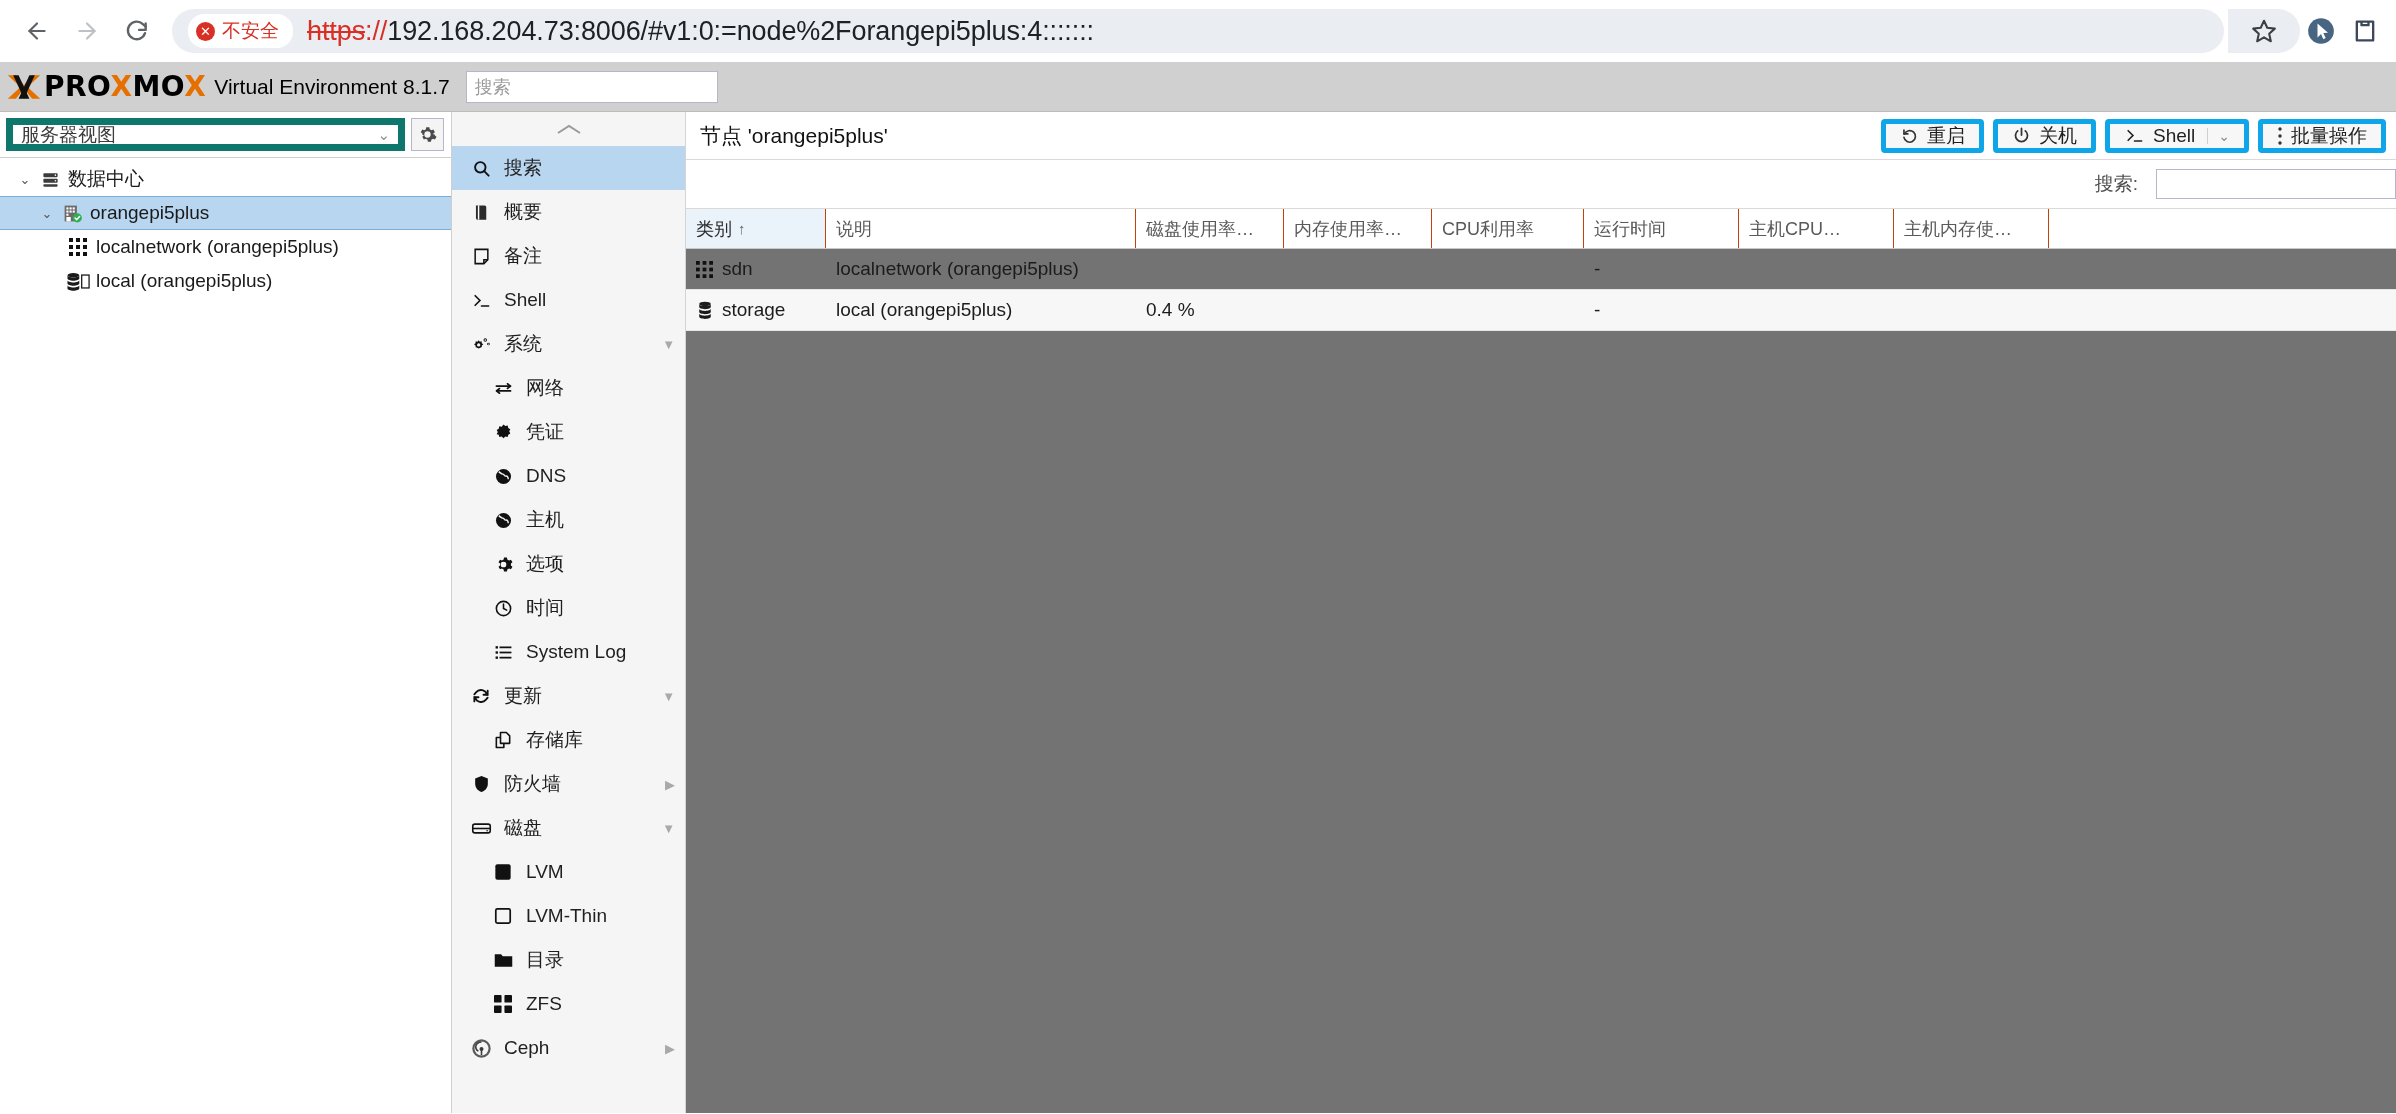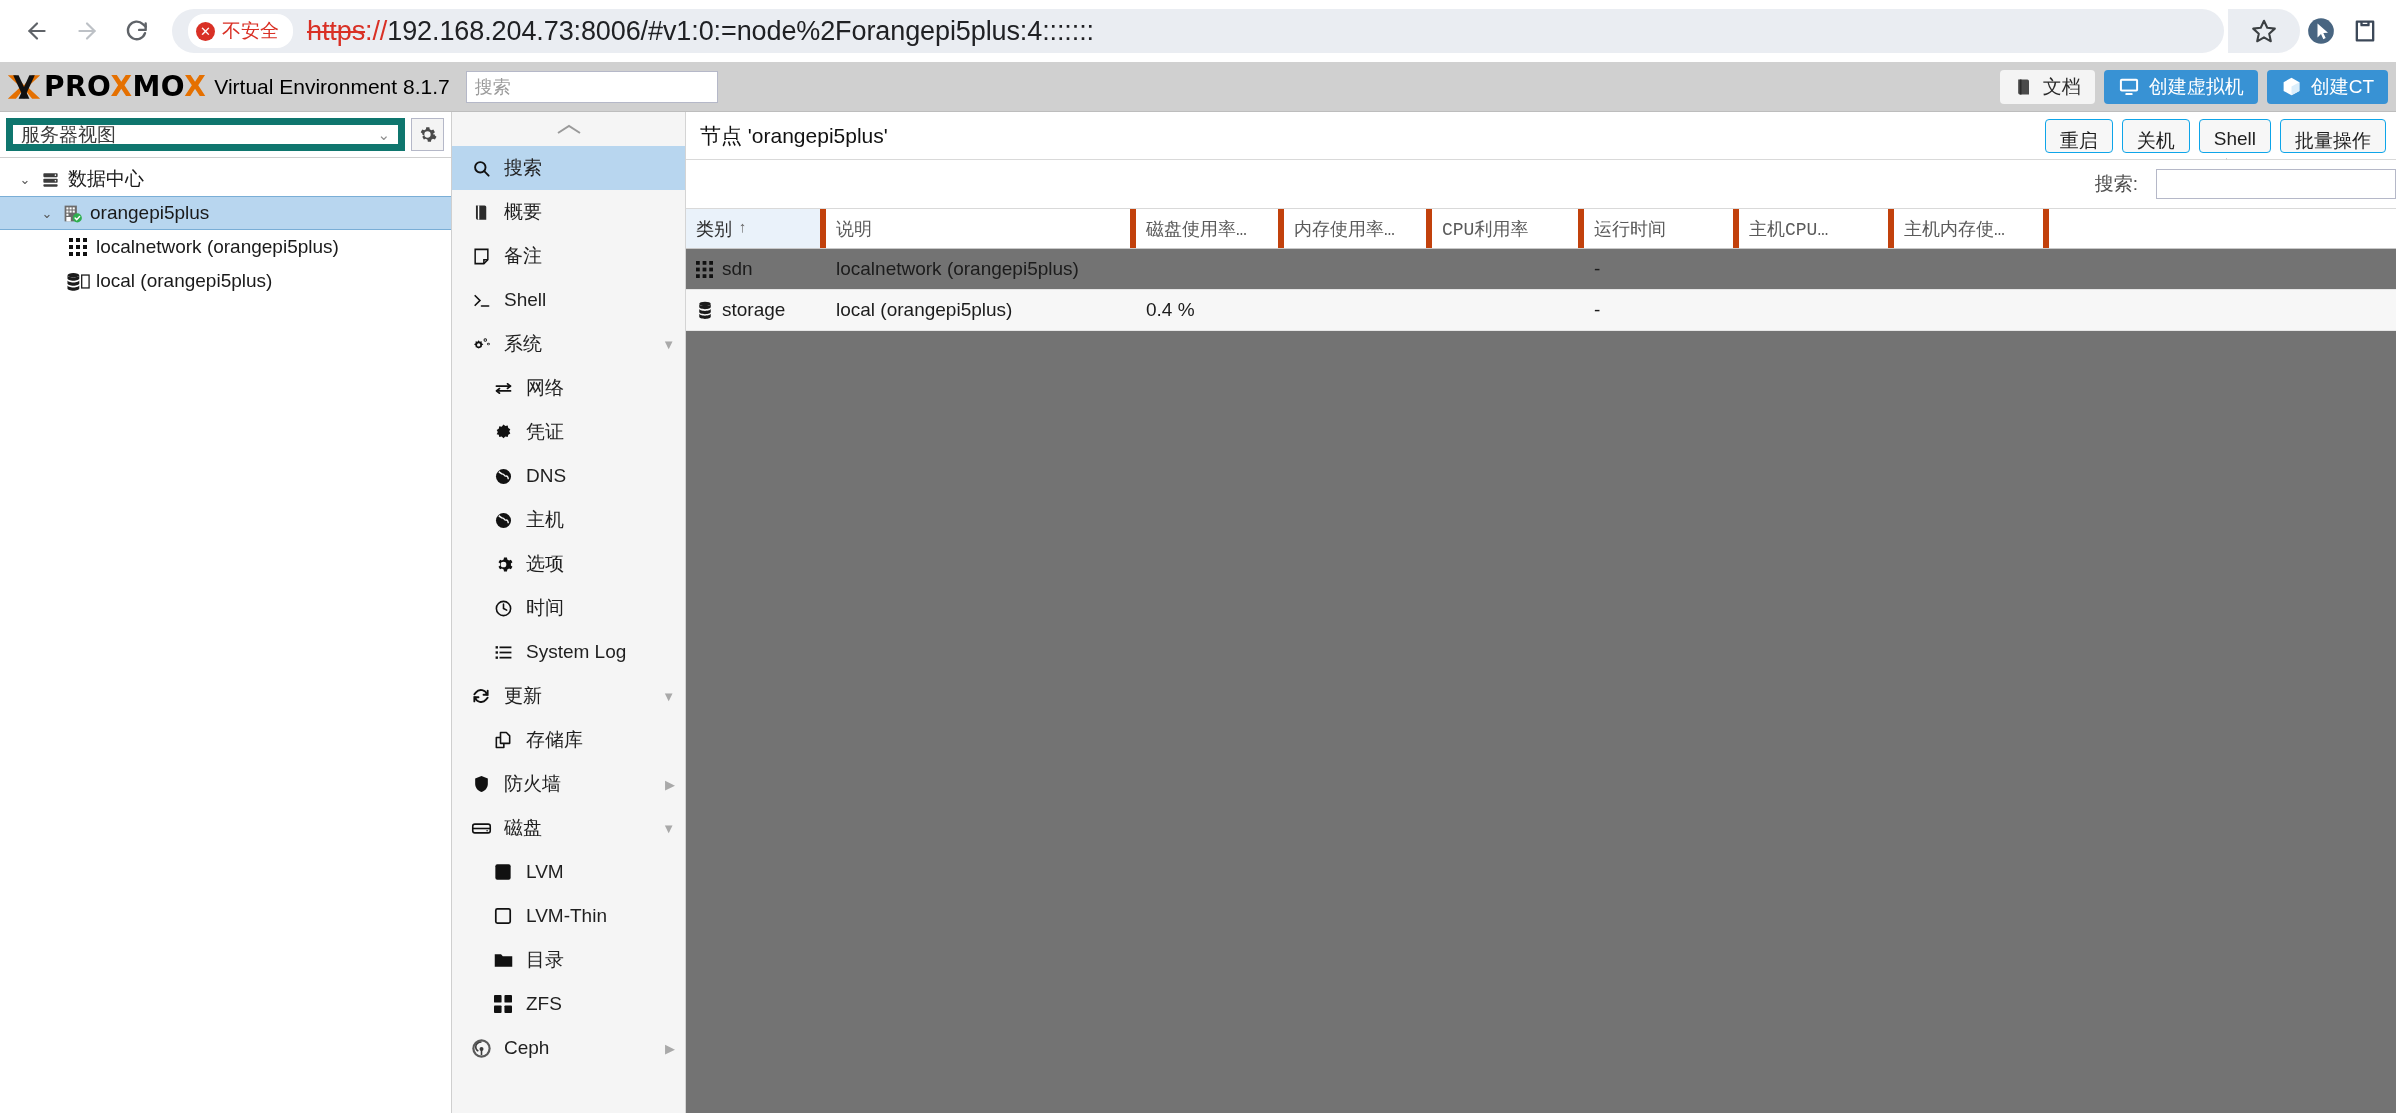--- a/index.html
+++ b/index.html
@@ -268,29 +268,28 @@
     display: flex; align-items: center;
     padding: 0 10px 0 14px;
     border-bottom: 1px solid #d9d9d9;
     background: #ffffff;
   }
   #node-title { font-size: 21px; color: #111; white-space: nowrap; }
   #ch-spacer { flex: 1 1 auto; }
   #content-actions { display: flex; align-items: center; gap: 9px; }
   .cbtn {
     height: 34px;
-    border: 1px solid #0ea5e9;
+    border: 5px solid #0ea5e9;
     border-radius: 4px;
     background: #f7f7f7;
     display: flex; align-items: center; gap: 8px;
     padding: 0 14px;
     font-size: 19px;
     color: #1f1f1f;
     white-space: nowrap;
-    flex-direction: column;
   }
   .cbtn .split {
     border-left: 1px solid #cfcfcf;
     padding-left: 10px;
     margin-left: 4px;
     color: #8d8d8d;
     font-size: 14px;
   }
 
   #search-row {
@@ -313,24 +312,23 @@
     border-top: 1px solid #d9d9d9;
     border-bottom: 1px solid #c8c8c8;
     background: #ffffff;
     height: 41px;
   }
   #grid-head .th {
     display: flex; align-items: center;
     font-size: 18px;
     color: #5a5a5a;
     padding: 0 10px;
-    border-right: 6px solid #c2410c;
+    border-right: 1px solid #c2410c;
     white-space: nowrap;
     overflow: hidden;
-    font-family: Liberation Mono, monospace;
   }
   #grid-head .th.sorted { background: #eaf2fa; color: #2a2a2a; }
   .sort-arrow { margin-left: 6px; font-size: 15px; color: #6a6a6a; }
   .grid-row {
     display: flex;
     height: 41px;
     border-bottom: 1px solid #e6e6e6;
     font-size: 19px;
     color: #1c1c1c;
   }
@@ -415,44 +413,20 @@
     <svg id="logo-x" viewBox="0 0 40 32">
       <path d="M2 3 L11 3 L20 14 L29 3 L38 3 L24 16 L38 29 L29 29 L20 18 L11 29 L2 29 L16 16 Z" fill="#e57000"></path>
       <path d="M8 3 L14 3 L26 29 L20 29 Z" fill="#111"></path>
       <path d="M26 3 L32 3 L20 29 L14 29 Z" fill="#111"></path>
     </svg>
     <span id="logo-word"><span>PRO</span><span class="ox-x">X</span><span>M</span><span>O</span><span class="ox-x">X</span></span>
   </div>
   <span id="product-name">Virtual Environment 8.1.7</span>
   <div id="header-search">搜索</div>
   <div id="header-spacer"></div>
-  <div id="header-btns">
-    <div class="hbtn light">
-      <svg width="20" height="20" viewBox="0 0 24 24">
-          <path d="M5 3h11a2 2 0 0 1 2 2v16H7a2 2 0 0 1-2-2z" fill="#4a4a4a"></path>
-          <path d="M7 3h2v18H7z" fill="#2b2b2b"></path>
-        </svg>
-      <span>文档</span>
-    </div>
-    <div class="hbtn blue">
-      <svg width="22" height="20" viewBox="0 0 24 22">
-          <rect x="2" y="2" width="20" height="14" rx="2" fill="#fff"></rect>
-          <rect x="4.2" y="4.2" width="15.6" height="9.6" fill="#3892d4"></rect>
-          <rect x="8" y="17.5" width="8" height="2.4" rx="1" fill="#fff"></rect>
-        </svg>
-      <span>创建虚拟机</span>
-    </div>
-    <div class="hbtn blue">
-      <svg width="21" height="21" viewBox="0 0 24 24">
-          <path d="M12 2 21 7v10l-9 5-9-5V7z" fill="#fff"></path>
-          <path d="M12 12 21 7v10l-9 5z" fill="#dbeefb"></path>
-        </svg>
-      <span>创建CT</span>
-    </div>
-  </div>
 </div>
 
 <div id="app-body">
 
   <div id="tree-col">
     <div id="view-select-row">
       <div id="view-select">
         <span>服务器视图</span>
         <span class="caret">⌄</span>
       </div>

